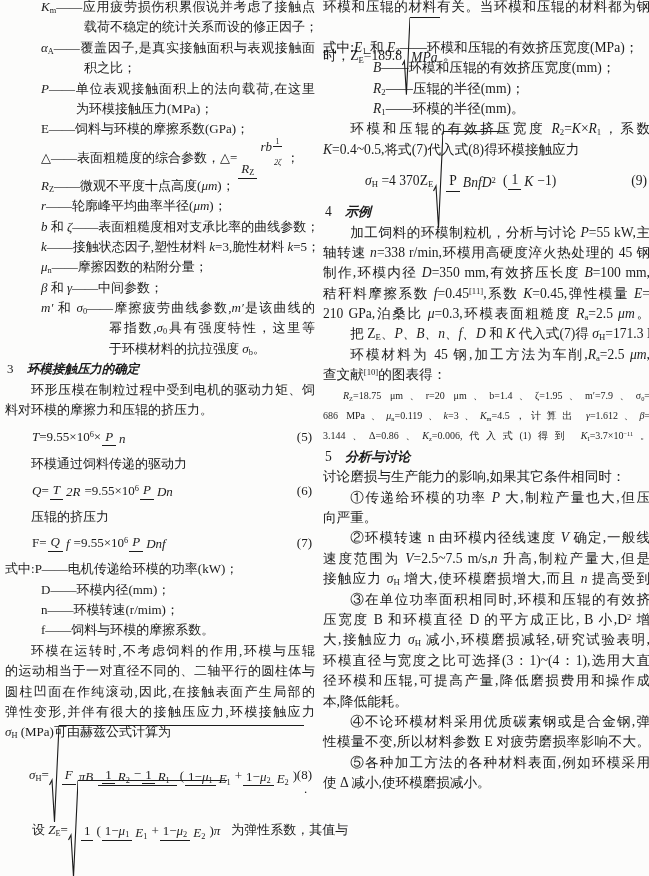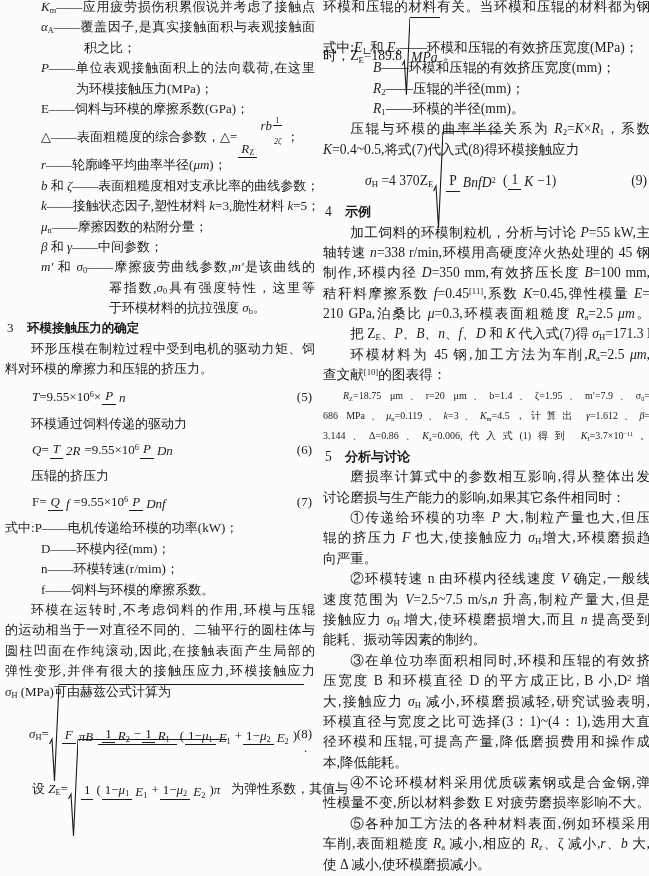--- a/index.html
+++ b/index.html
@@ -10,21 +10,21 @@
 .ln{height:20.4px;line-height:20.4px;white-space:nowrap;}
 .j{text-align:justify;text-align-last:justify;}
 .dense{font-size:10px;}
 .in{padding-left:2em;}
 .def{padding-left:36px;}
 .def50{padding-left:50px;}
 .v{font-style:italic;}
 sub{font-size:0.64em;vertical-align:-0.28em;line-height:0;}
 sup{font-size:0.64em;vertical-align:0.5em;line-height:0;}
 .h-num{display:inline-block;width:20px;padding-left:2px;}
-.h-title{font-family:"DejaVu Sans","Liberation Sans",sans-serif;font-weight:bold;font-size:0.96em;}
+.h-title{font-family:"DejaVu Sans","Liberation Sans",sans-serif;font-weight:bold;font-size:0.96em;font-style:italic;}
 .eq{position:relative;display:flex;align-items:center;white-space:pre;}
 .eq .lbl{position:absolute;right:3px;top:50%;transform:translateY(-50%);}
 .frac{display:inline-flex;flex-direction:row;align-items:flex-end;vertical-align:middle;line-height:1.2;margin:0 1px;}
 .frac>.n{display:block;text-align:center;border-bottom:1px solid #1b1b1b;padding:0 3px 1px;white-space:pre;}
 .frac>.d{display:block;text-align:center;padding:1px 3px 0;white-space:pre;}
 .sqrt{display:inline-flex;align-items:stretch;vertical-align:middle;}
 .sqrt svg{width:10px;flex:none;display:block;}
 .sqrt.sm svg{width:8px;}
 .rad{border-top:1px solid #1b1b1b;display:inline-flex;align-items:center;padding:2px 3px 0 2px;white-space:pre;}
 .sqrt.sm .rad{padding:0 2px 0 1px;line-height:15px;}
@@ -33,31 +33,33 @@
 .sfrac>.d{text-align:center;padding:12px 1px;}
 .tail{flex:1;text-align:justify;text-align-last:justify;padding-left:4px;}
 .dot{align-self:flex-end;margin-bottom:10px;}
 </style>
 </head>
 <body>
 
 <div id="left" class="col">
 
 <div class="ln j def"><span class="v">K</span><sub>m</sub><span>——</span><span>应用疲劳损伤积累假说并考虑了接触点</span></div>
+<div class="ln" style="padding-left:79px">载荷不稳定的统计关系而设的修正因子；</div>
 
 <div class="ln j def"><span class="v">α</span><sub>A</sub><span>——</span><span>覆盖因子,是真实接触面积与表观接触面</span></div>
 <div class="ln" style="padding-left:79px">积之比；</div>
 
 <div class="ln j def"><span class="v">P</span><span>——</span><span>单位表观接触面积上的法向载荷,在这里</span></div>
 <div class="ln" style="padding-left:71px">为环模接触压力(MPa)；</div>
 
 <div class="ln def"><span>E</span><span>——</span><span>饲料与环模的摩擦系数(GPa)；</span></div>
 
 <div class="eq def" style="height:36px"><span><span>△</span><span>——</span><span>表面粗糙度的综合参数，△=</span></span><span class="frac"><span class="n"><span class="v">R</span><sub>Z</sub></span><span class="d"><span class="v">rb</span><span class="sfrac"><span class="n">1</span><span class="d v">2ζ</span></span></span></span><span>；</span></div>
 
+<div class="ln def"><span class="v">R</span><sub>Z</sub><span>——</span><span>微观不平度十点高度(</span><span class="v">μm</span><span>)；</span></div>
 
 <div class="ln def"><span class="v">r</span><span>——</span><span>轮廓峰平均曲率半径(</span><span class="v">μm</span><span>)；</span></div>
 
 <div class="ln j def"><span class="v">b</span><span> 和 </span><span class="v">ζ</span><span>——</span><span>表面粗糙度相对支承比率的曲线参数；</span></div>
 
 <div class="ln j def"><span class="v">k</span><span>——</span><span>接触状态因子,塑性材料 </span><span class="v">k</span><span>=3,脆性材料 </span><span class="v">k</span><span>=5；</span></div>
 
 <div class="ln def"><span class="v">μ</span><sub>n</sub><span>——</span><span>摩擦因数的粘附分量；</span></div>
 
 <div class="ln def"><span class="v">β</span><span> 和 </span><span class="v">γ</span><span>——</span><span>中间参数；</span></div>
@@ -110,21 +112,21 @@
           <path d="M0.5 60 L3 55 L5.5 97 L10 0.6" fill="none" stroke="#1b1b1b" stroke-width="1.1" vector-effect="non-scaling-stroke"></path>
         </svg>
         <span class="rad v">MPa</span>
       </span><span> 。</span></div>
 
 <div class="ln"><span>式中:</span><span class="v">E</span><sub>1</sub><span> 和 </span><span class="v">E</span><sub>2</sub><span>——</span><span>环模和压辊的有效挤压宽度(MPa)；</span></div>
 <div class="ln def50"><span class="v">B</span><span>——</span><span>环模和压辊的有效挤压宽度(mm)；</span></div>
 <div class="ln def50"><span class="v">R</span><sub>2</sub><span>——</span><span>压辊的半径(mm)；</span></div>
 <div class="ln def50"><span class="v">R</span><sub>1</sub><span>——</span><span>环模的半径(mm)。</span></div>
 
-<div class="ln j in"><span>压辊与环模的曲率半径关系为 </span><span class="v">R</span><sub>2</sub><span>=</span><span class="v">K</span><span>×</span><span class="v">R</span><sub>1</sub><span>，系数</span></div>
+<div class="ln j in"><span>环模和压辊的有效挤压宽度 </span><span class="v">R</span><sub>2</sub><span>=</span><span class="v">K</span><span>×</span><span class="v">R</span><sub>1</sub><span>，系数</span></div>
 <div class="ln"><span class="v">K</span><span>=0.4~0.5,将式(7)代入式(8)得环模接触应力</span></div>
 
 <div class="eq" style="height:42px;padding-left:42px"><span><span class="v">σ</span><sub>H</sub><span> =4 370Z</span><sub>E</sub></span><span class="sqrt"><svg viewBox="0 0 10 100" preserveAspectRatio="none">
           <path d="M0.5 60 L3 55 L5.5 97 L10 0.6" fill="none" stroke="#1b1b1b" stroke-width="1.1" vector-effect="non-scaling-stroke"></path>
         </svg><span class="rad"><span class="frac"><span class="n">P</span><span class="d"><span class="v">BnfD</span><sup>2</sup></span></span></span></span><span>(</span><span class="frac"><span class="n">1</span><span class="d v">K</span></span><span>−1)</span><span class="lbl">(9)</span></div>
 
 <div class="ln"><span class="h-num">4</span><span class="h-title">示例</span></div>
 
 <div class="ln j in"><span>加工饲料的环模制粒机，分析与讨论 </span><span class="v">P</span><span>=55 kW,主</span></div>
 <div class="ln j"><span>轴转速 </span><span class="v">n</span><span>=338 r/min,环模用高硬度淬火热处理的 45 钢</span></div>
@@ -133,39 +135,35 @@
 <div class="ln j"><span>210 GPa,泊桑比 </span><span class="v">μ</span><span>=0.3,环模表面粗糙度 </span><span class="v">R</span><sub>a</sub><span>=2.5 </span><span class="v">μm</span><span>。</span></div>
 <div class="ln in"><span>把 Z</span><sub>E</sub><span>、</span><span class="v">P、B、n、f、D</span><span> 和 </span><span class="v">K</span><span> 代入式(7)得 </span><span class="v">σ</span><sub>H</sub><span>=171.3 MPa。</span></div>
 <div class="ln j in"><span>环模材料为 45 钢,加工方法为车削,</span><span class="v">R</span><sub>a</sub><span>=2.5 </span><span class="v">μm</span><span>,</span></div>
 <div class="ln"><span>查文献</span><sup>[10]</sup><span>的图表得：</span></div>
 <div class="ln j in dense"><span class="v">R</span><sub>Z</sub><span>=18.75 μm、r=20 μm、b=1.4、ζ=1.95、m′=7.9、σ</span><sub>0</sub><span>=</span></div>
 <div class="ln j dense"><span>686 MPa、</span><span class="v">μ</span><sub>n</sub><span>=0.119、</span><span class="v">k</span><span>=3、</span><span class="v">K</span><sub>m</sub><span>=4.5，计算出 </span><span class="v">γ</span><span>=1.612、</span><span class="v">β</span><span>=</span></div>
 <div class="ln j dense"><span>3.144、Δ=0.86、</span><span class="v">K</span><sub>z</sub><span>=0.006,代入式(1)得到 </span><span class="v">K</span><sub>I</sub><span>=3.7×10</span><sup>−11</sup><span>。</span></div>
 
 <div class="ln"><span class="h-num">5</span><span class="h-title">分析与讨论</span></div>
 
-<div class="ln j in">磨损率计算式中的参数相互影响,得从整体出发</div>
 <div class="ln">讨论磨损与生产能力的影响,如果其它条件相同时：</div>
 
 <div class="ln j in"><span>①传递给环模的功率 </span><span class="v">P</span><span> 大,制粒产量也大,但压</span></div>
-<div class="ln j"><span>辊的挤压力 </span><span class="v">F</span><span> 也大,使接触应力 </span><span class="v">σ</span><sub>H</sub><span>增大,环模磨损趋</span></div>
 <div class="ln">向严重。</div>
 
 <div class="ln j in"><span>②环模转速 n 由环模内径线速度 </span><span class="v">V</span><span> 确定,一般线</span></div>
 <div class="ln j"><span>速度范围为 </span><span class="v">V</span><span>=2.5~7.5 m/s,</span><span class="v">n</span><span> 升高,制粒产量大,但是</span></div>
 <div class="ln j"><span>接触应力 </span><span class="v">σ</span><sub>H</sub><span> 增大,使环模磨损增大,而且 </span><span class="v">n</span><span> 提高受到</span></div>
-<div class="ln">能耗、振动等因素的制约。</div>
 
 <div class="ln j in">③在单位功率面积相同时,环模和压辊的有效挤</div>
 <div class="ln j"><span>压宽度 B 和环模直径 D 的平方成正比, B 小,D</span><sup>2</sup><span> 增</span></div>
 <div class="ln j"><span>大,接触应力 </span><span class="v">σ</span><sub>H</sub><span> 减小,环模磨损减轻,研究试验表明,</span></div>
 <div class="ln j">环模直径与宽度之比可选择(3：1)~(4：1),选用大直</div>
 <div class="ln j">径环模和压辊,可提高产量,降低磨损费用和操作成</div>
 <div class="ln">本,降低能耗。</div>
 
 <div class="ln j in">④不论环模材料采用优质碳素钢或是合金钢,弹</div>
 <div class="ln j">性模量不变,所以材料参数 E 对疲劳磨损率影响不大。</div>
 
 <div class="ln j in">⑤各种加工方法的各种材料表面,例如环模采用</div>
-<div class="ln j"><span>车削,表面粗糙度 </span><span class="v">R</span><sub>a</sub><span> 减小,相应的 </span><span class="v">R</span><sub>z</sub><span>、ζ 减小,</span><span class="v">r</span><span>、</span><span class="v">b</span><span> 大,</span></div>
 <div class="ln">使 Δ 减小,使环模磨损减小。</div>
 
 </div>
 
 </body></html>

